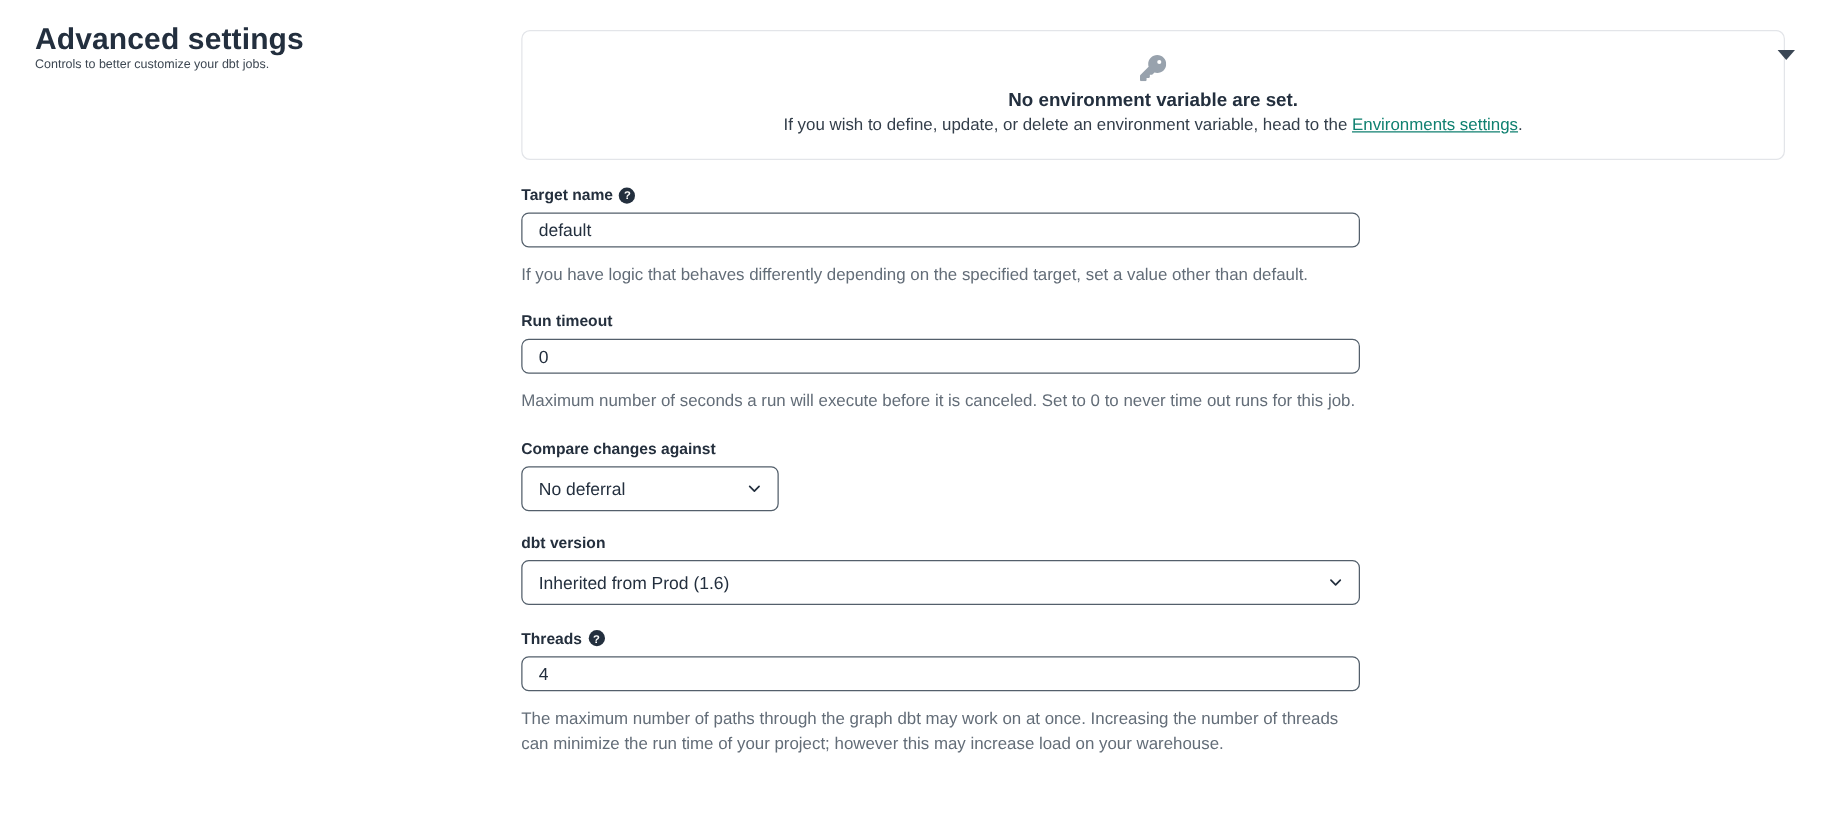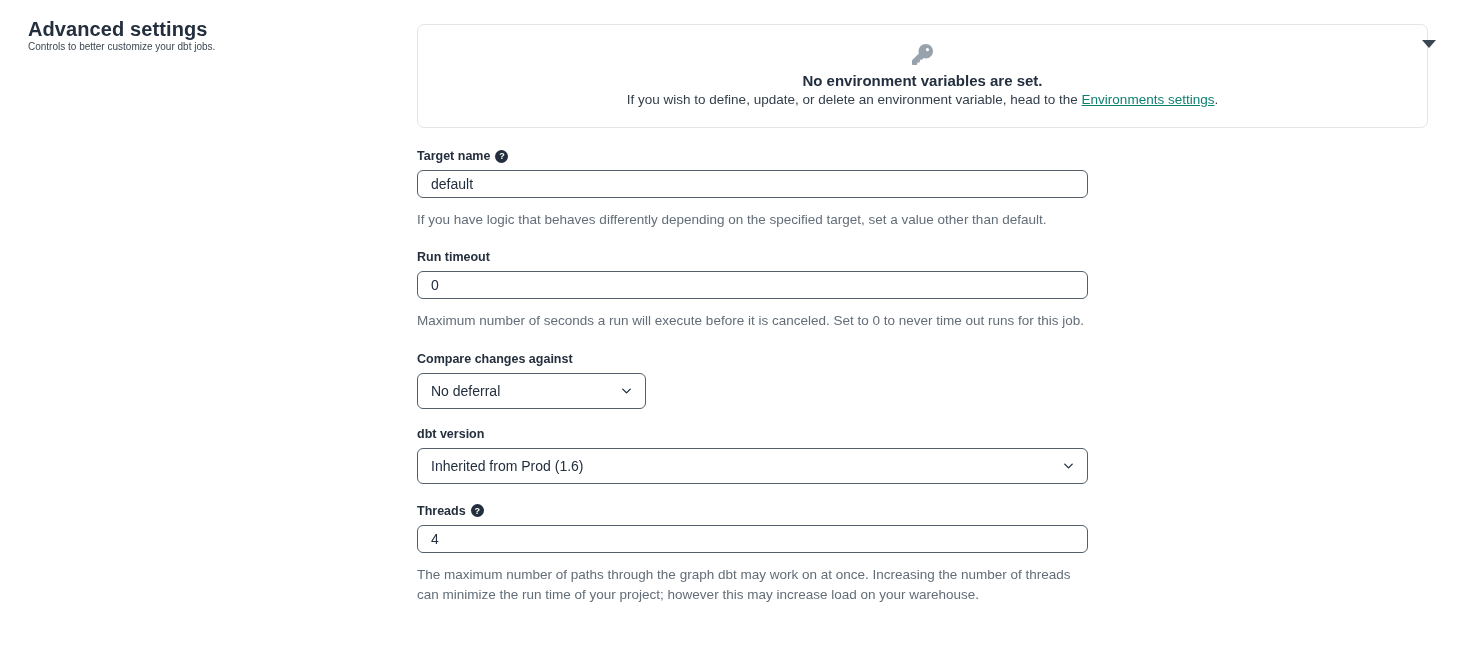--- a/index.html
+++ b/index.html
@@ -11,40 +11,40 @@
     --box-border:#e3e5e9;
     --link:#0f8070;
     --key:#98a2ad;
   }
   *{box-sizing:border-box;margin:0;padding:0;}
   html,body{width:1458px;height:659px;background:#ffffff;overflow:hidden;}
   body{font-family:"Liberation Sans","DejaVu Sans",sans-serif;color:var(--navy);}
   .layout{display:flex;width:1458px;position:relative;}
   
   .left-col{width:417px;flex:0 0 417px;padding:18px 0 0 28px;position:relative;}
-  .page-title{font-size:20px;font-weight:700;color:var(--navy);letter-spacing:.1px;}
+  .page-title{font-size:24px;font-weight:700;color:var(--navy);letter-spacing:.1px;}
   .page-subtitle{font-size:10px;color:var(--subtitle);}
   .collapse-btn{position:absolute;top:36px;right:18px;background:none;border:none;cursor:pointer;padding:4px;line-height:0;}
   
   .right-col{flex:1 1 auto;max-width:1011px;padding-top:24px;padding-right:0;}
   .env-banner{width:1011px;border:1px solid var(--box-border);border-radius:7px;text-align:center;padding:19px 24px 20px;margin-bottom:21px;}
   .env-banner .key-wrap{line-height:0;}
   .banner-title{font-size:15px;font-weight:700;color:var(--navy);margin-top:7px;}
   .banner-msg{font-size:13.5px;color:#333e4a;margin-top:3px;}
   .banner-msg a{color:var(--link);}
   
   .field{width:671px;margin-bottom:20px;}
   .label-row{display:flex;align-items:center;gap:5px;margin-bottom:7px;}
   .label{font-size:12.5px;font-weight:700;color:var(--label);}
   .help-icon{display:inline-flex;align-items:center;justify-content:center;width:13px;height:13px;border-radius:50%;background:var(--navy);color:#fff;font-size:9px;font-weight:700;cursor:pointer;flex:0 0 13px;}
   .help-icon::before{content:"?";}
   .text-input{width:100%;height:28px;border:1px solid var(--input-border);border-radius:6px;padding:0 13px;font-family:inherit;font-size:14px;color:var(--navy);background:#fff;outline:none;}
   .helper{font-size:13.5px;color:var(--helper);margin-top:12px;line-height:1.5;}
   .select-wrap{position:relative;}
-  .select-wrap.small{width:229px;}
+  .select-wrap.small{width:206px;}
   select.select{appearance:none;-webkit-appearance:none;-moz-appearance:none;width:100%;height:36px;border:1px solid var(--input-border);border-radius:6px;padding:0 36px 0 13px;font-family:inherit;font-size:14px;color:var(--navy);background:#fff;cursor:pointer;outline:none;}
   .chevron{position:absolute;right:12px;top:50%;transform:translateY(-50%);pointer-events:none;line-height:0;}
 </style>
 </head>
 <body>
 
 <div class="layout">
 
   <aside class="left-col">
     <h1 class="page-title">Advanced settings</h1>
@@ -58,21 +58,21 @@
   </button>
 
   <main class="right-col">
 
     <section class="env-banner">
       <div class="key-wrap">
         <svg width="21" height="21" viewBox="0 0 512 512">
             <path fill="#98a2ad" d="M336 352c97.2 0 176-78.8 176-176S433.2 0 336 0 160 78.8 160 176c0 18.7 2.9 36.8 8.3 53.7L7 391c-4.5 4.5-7 10.6-7 17v80c0 13.3 10.7 24 24 24h80c13.3 0 24-10.7 24-24v-40h40c13.3 0 24-10.7 24-24v-40h40c6.4 0 12.5-2.5 17-7l33.3-33.3c16.9 5.4 35 8.3 53.7 8.3zM376 96a40 40 0 1 1 0 80 40 40 0 1 1 0-80z"></path>
           </svg>
       </div>
-      <div class="banner-title">No environment variables are set.</div>
+      <div class="banner-title">No environment variable are set.</div>
       <p class="banner-msg"><span>If you wish to define, update, or delete an environment variable, head to the </span><a href="#">Environments settings</a><span>.</span></p>
     </section>
 
     <div class="field">
       <div class="label-row">
         <label class="label">Target name</label>
         <span class="help-icon" title=""></span>
       </div>
       <input class="text-input" type="text" value="default" style="">
       <p class="helper">If you have logic that behaves differently depending on the specified target, set a value other than default.</p>

